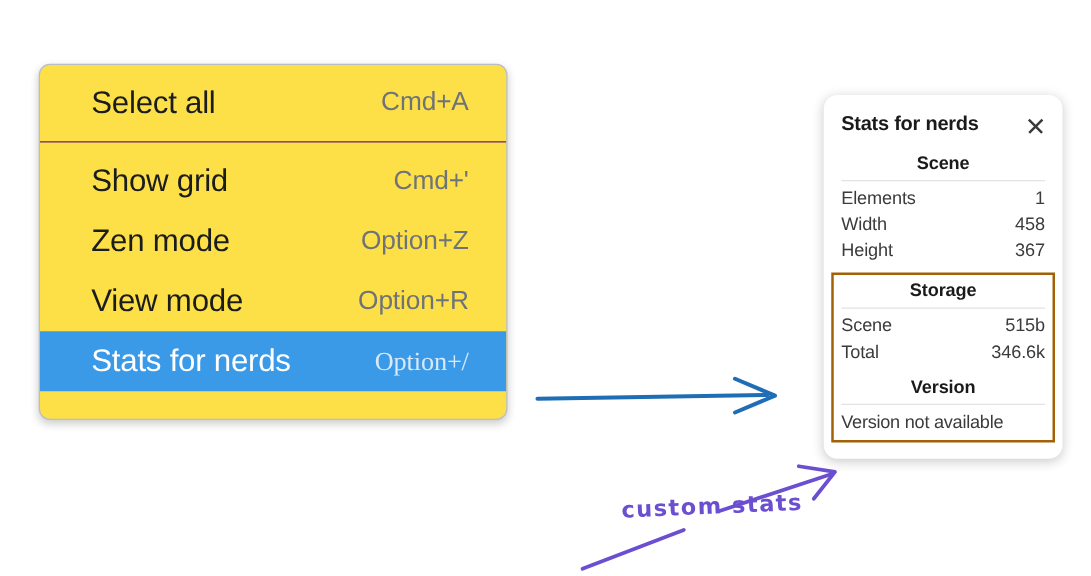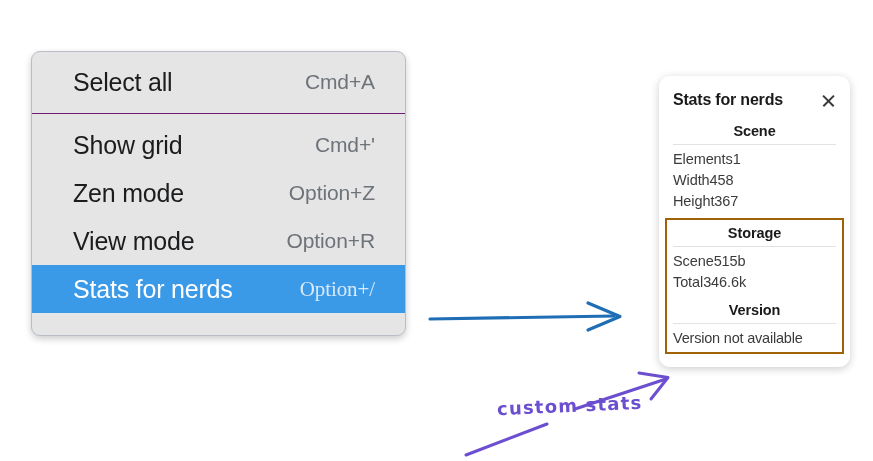--- a/index.html
+++ b/index.html
@@ -20,21 +20,21 @@
     width: 873px;
     height: 461px;
   }
 
   
   .context-menu {
     position: absolute;
     left: 31px;
     top: 51px;
     width: 375px;
-    background: #e5e5e5;
+    background: #fde047;
     border: 1px solid #b9bec6;
     border-radius: 9px;
     box-shadow: 0 3px 7px rgba(0,0,0,0.20);
     overflow: hidden;
     padding-top: 6px;
     padding-bottom: 22px;
     box-sizing: border-box;
   }
   .menu-group + .menu-group {
     border-top: 1px solid #701a75;
@@ -126,20 +126,21 @@
     letter-spacing: -0.1px;
   }
   .section-rule {
     height: 1px;
     background: #e2e2e4;
     margin-bottom: 3px;
   }
   .stat-row {
     display: flex;
     align-items: center;
+    justify-content: space-between;
     font-size: 14.5px;
     color: #3b3b3d;
     padding: 2.5px 0;
     letter-spacing: -0.1px;
   }
   .stat-row .k { white-space: nowrap; }
   .stat-row .v { white-space: nowrap; }
   .single-line {
     font-size: 14.5px;
     color: #3b3b3d;

